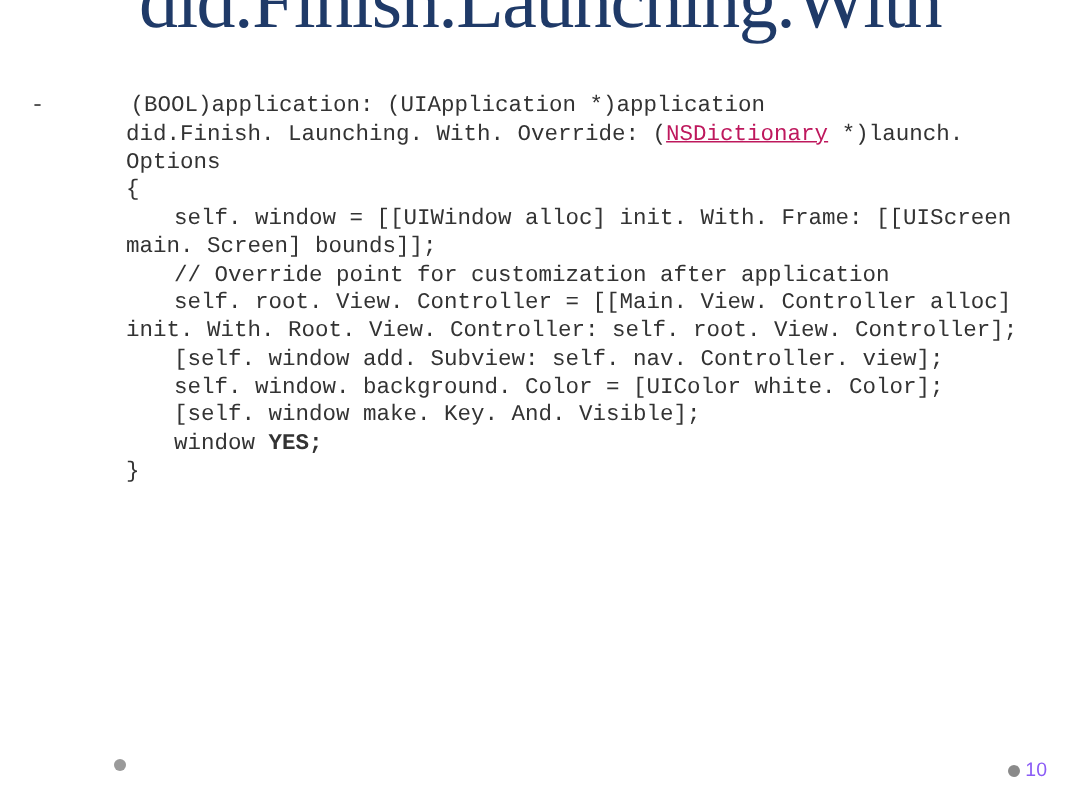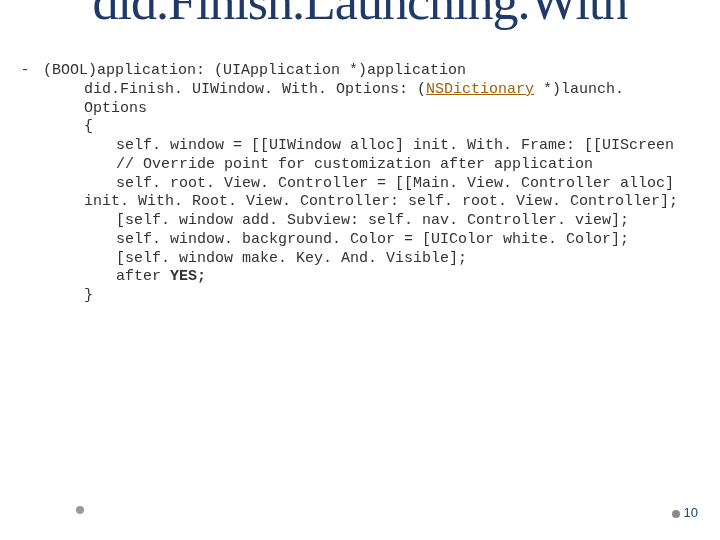--- a/index.html
+++ b/index.html
@@ -41,35 +41,36 @@
   }
   .code-block .bullet {
     display: inline-block;
     vertical-align: top;
     width: 18px;
     text-align: center;
     color: #444;
   }
   .code-block .sig {
     display: inline;
+    margin-left: 44px;
   }
   .indent1 { padding-left: 68px; display:block; }
   .indent2 { padding-left: 100px; display:block; }
   .link {
-    color: #a16207;
+    color: #be185d;
     text-decoration: underline;
   }
   .bold { font-weight: 700; }
   .page-num {
     position: absolute;
     right: 22px;
     bottom: 20px;
     font-family: Arial, Helvetica, sans-serif;
     font-size: 13px;
-    color: #0c4a6e;
+    color: #8b5cf6;
   }
   .page-dot {
     display: inline-block;
     width: 8px;
     height: 8px;
     background: #8a8a8a;
     border-radius: 50%;
     vertical-align: middle;
     margin-right: 4px;
   }
@@ -88,32 +89,33 @@
 
 <div class="slide">
   <h1 class="title">
     <span>did.Finish.Launching.With</span><br>
   </h1>
 
   <div class="code-block">
     <span class="bullet">-</span>
     <span class="sig">(BOOL)application: (UIApplication *)application</span>
     <span class="indent1">
-      <span>did.Finish. UIWindow. With. Options: (</span><span class="link">NSDictionary</span><span> *)launch. Options</span>
+      <span>did.Finish. Launching. With. Override: (</span><span class="link">NSDictionary</span><span> *)launch. Options</span>
     </span>
     <span class="indent1">{</span>
     <span class="indent2">self. window = [[UIWindow alloc] init. With. Frame: [[UIScreen</span>
+    <span class="indent1">main. Screen] bounds]];</span>
     <span class="indent2">// Override point for customization after application</span>
     <span class="indent2">self. root. View. Controller = [[Main. View. Controller alloc]</span>
     <span class="indent1">init. With. Root. View. Controller: self. root. View. Controller];</span>
     <span class="indent2">[self. window add. Subview: self. nav. Controller. view];</span>
     <span class="indent2">self. window. background. Color = [UIColor white. Color];</span>
     <span class="indent2">[self. window make. Key. And. Visible];</span>
     <span class="indent2">
-      <span>after </span><span class="bold">YES;</span>
+      <span>window </span><span class="bold">YES;</span>
     </span>
     <span class="indent1">}</span>
   </div>
 
   <div class="deco-dot"></div>
 
   <div class="page-num">
     <span class="page-dot"></span><span>10</span>
   </div>
 </div>

